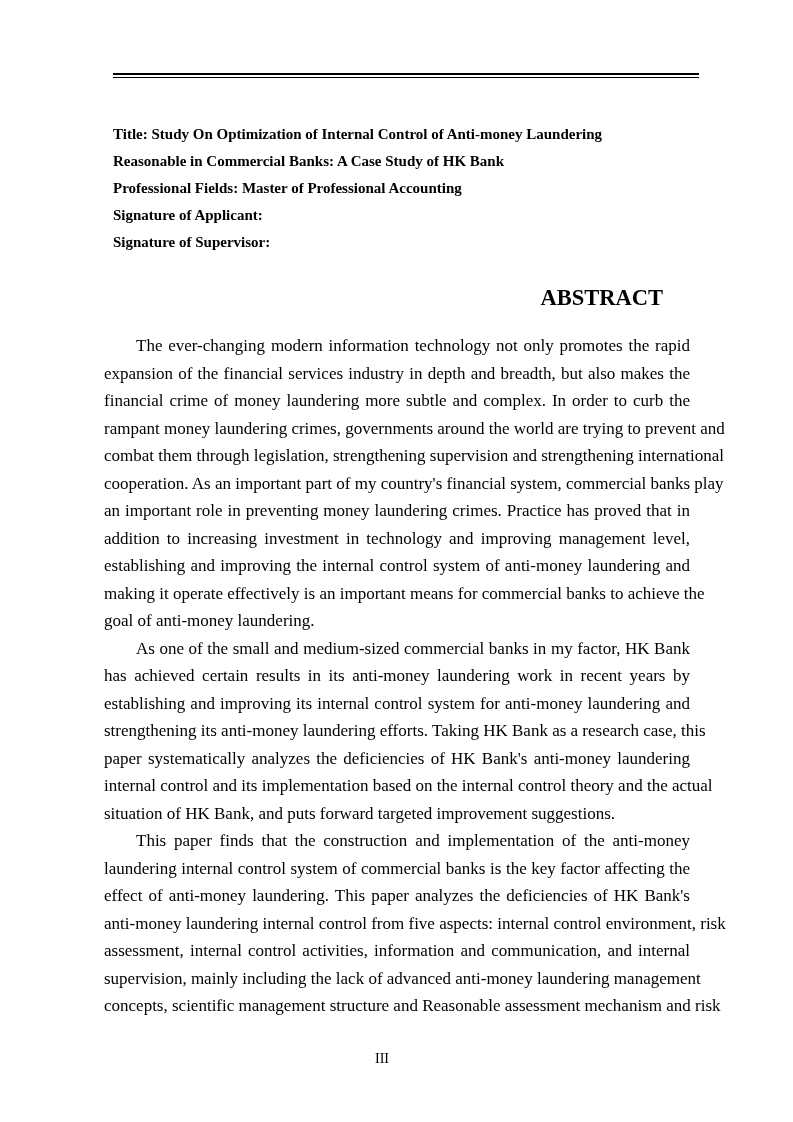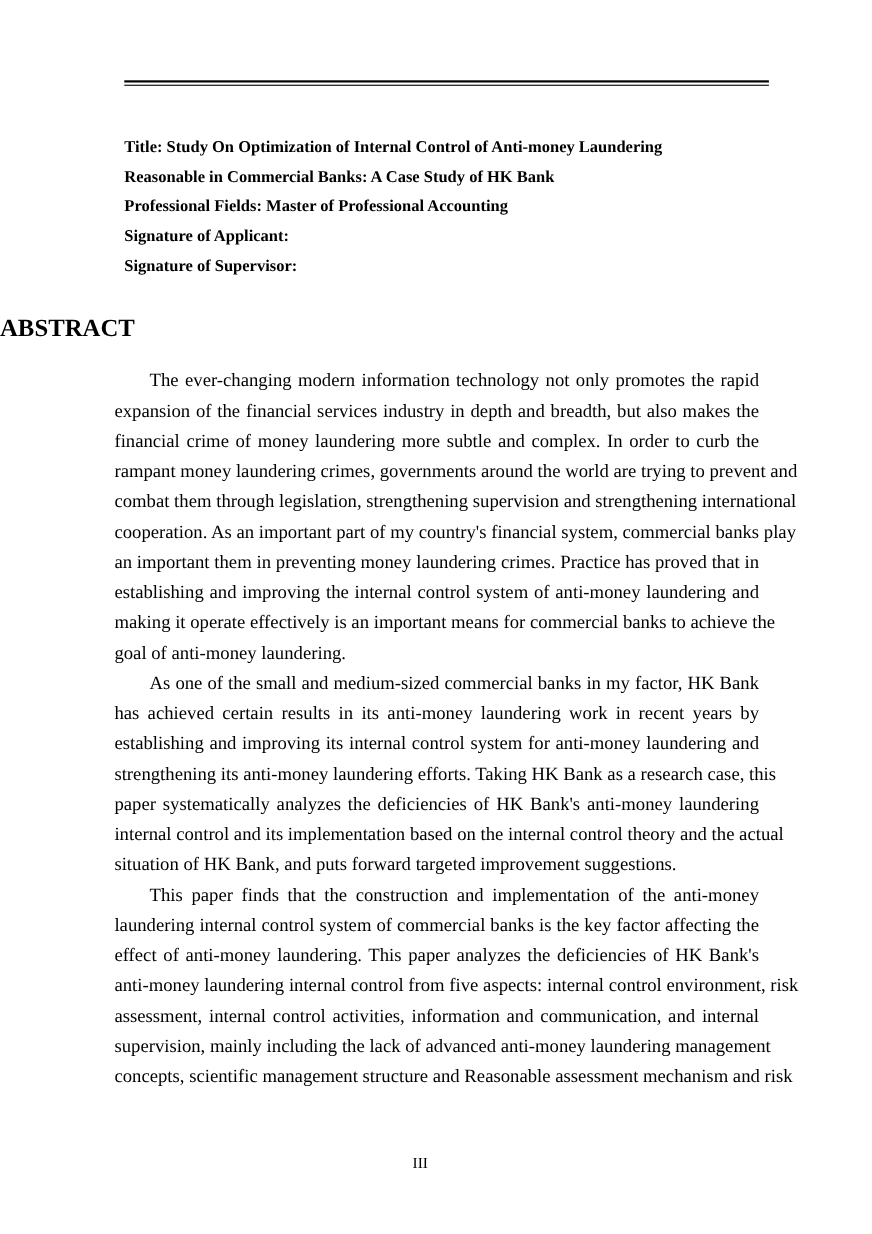--- a/index.html
+++ b/index.html
@@ -45,21 +45,21 @@
     font-size: 15px;
     line-height: 27px;
     margin-top: 7px;
   }
   .meta div { white-space: nowrap; }
   .abstract-heading {
     position: absolute;
     left: 0;
     width: 663px;
     top: 283px;
-    text-align: left;
+    text-align: right;
     font-weight: bold;
     font-size: 22.5px;
     line-height: 30px;
   }
   .abstract-body {
     position: absolute;
     left: 104px;
     top: 332px;
     width: 586px;
     font-size: 17px;
@@ -106,21 +106,22 @@
 <div class="abstract-heading">ABSTRACT</div>
 
 <div class="abstract-body" id="abstract-body">
     <div>
       <span class="line indent">The ever-changing modern information technology not only promotes the rapid</span>
       <span class="line">expansion of the financial services industry in depth and breadth, but also makes the</span>
       <span class="line">financial crime of money laundering more subtle and complex. In order to curb the</span>
       <span class="line">rampant money laundering crimes, governments around the world are trying to prevent and</span>
       <span class="line">combat them through legislation, strengthening supervision and strengthening international</span>
       <span class="line">cooperation. As an important part of my country's financial system, commercial banks play</span>
-      <span class="line">an important them in preventing money laundering crimes. Practice has proved that in</span>
+      <span class="line">an important role in preventing money laundering crimes. Practice has proved that in</span>
+      <span class="line">addition to increasing investment in technology and improving management level,</span>
       <span class="line">establishing and improving the internal control system of anti-money laundering and</span>
       <span class="line">making it operate effectively is an important means for commercial banks to achieve the</span>
       <span class="line last">goal of anti-money laundering.</span>
     </div>
     <div>
       <span class="line indent">As one of the small and medium-sized commercial banks in my factor, HK Bank</span>
       <span class="line">has achieved certain results in its anti-money laundering work in recent years by</span>
       <span class="line">establishing and improving its internal control system for anti-money laundering and</span>
       <span class="line">strengthening its anti-money laundering efforts. Taking HK Bank as a research case, this</span>
       <span class="line">paper systematically analyzes the deficiencies of HK Bank's anti-money laundering</span>

